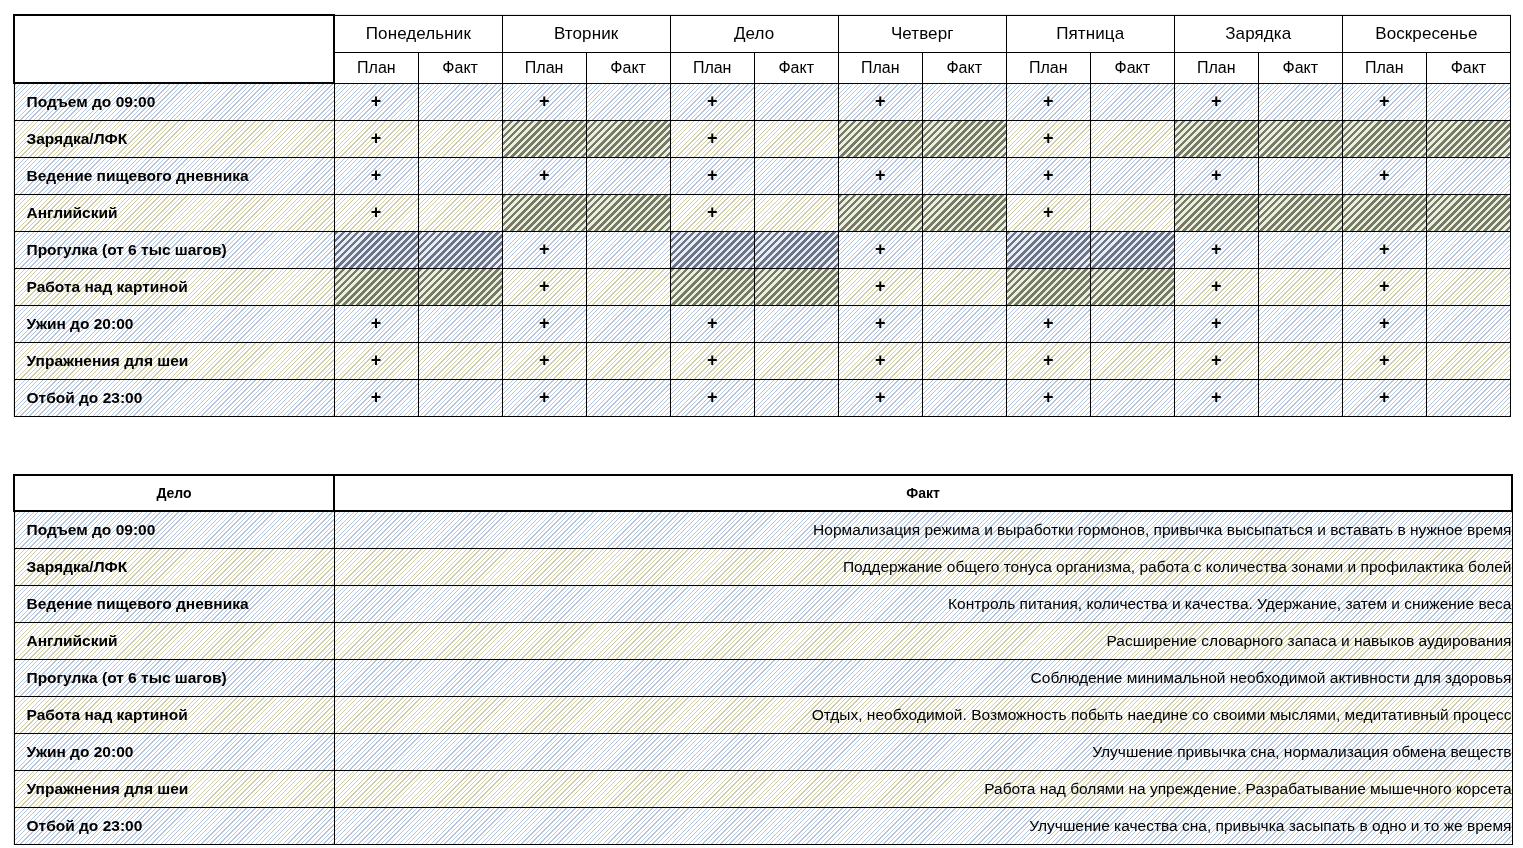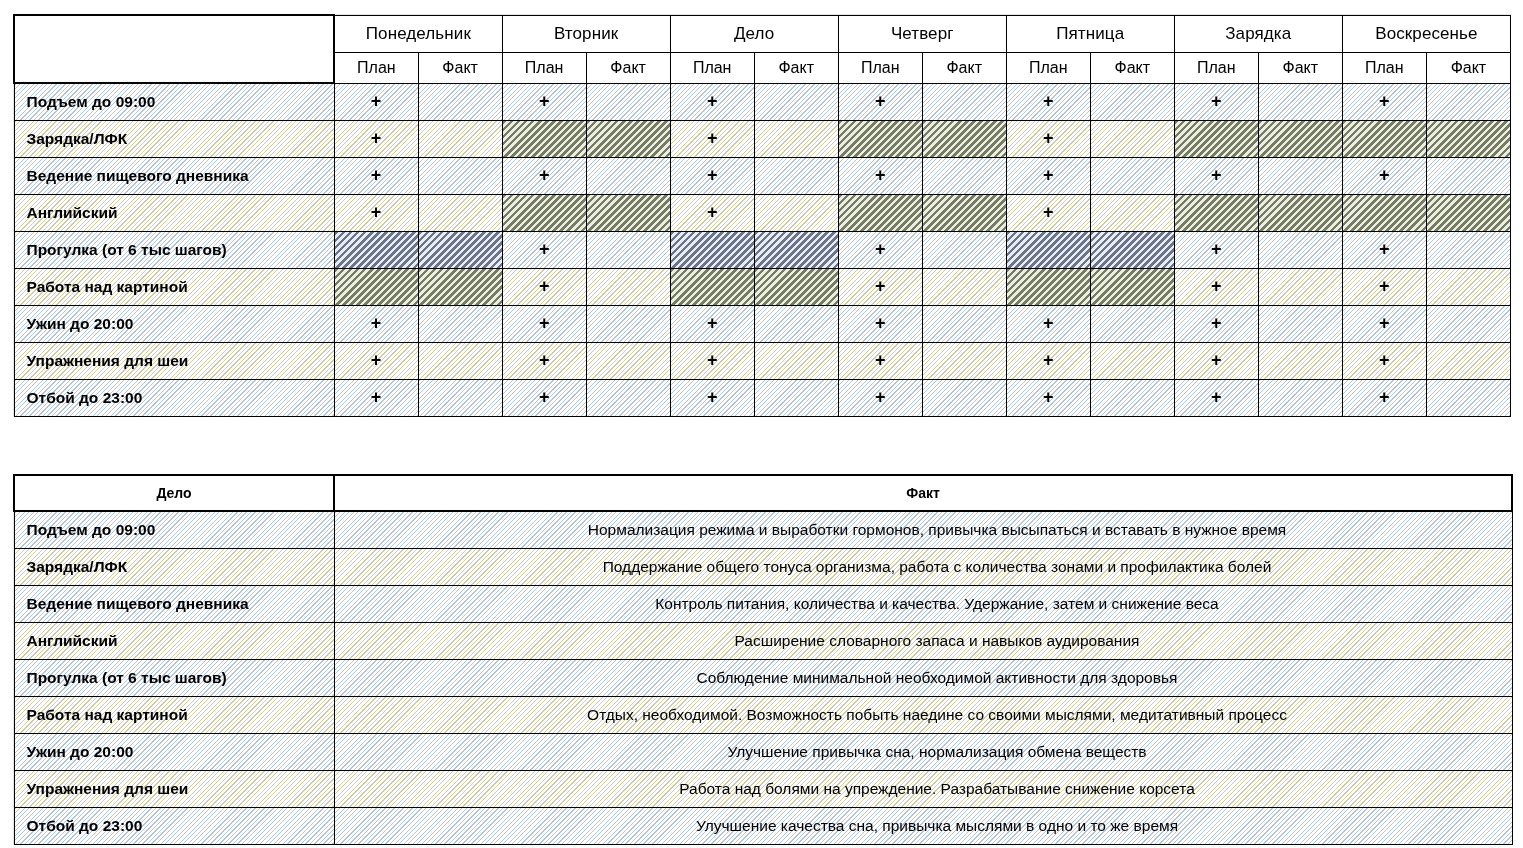--- a/index.html
+++ b/index.html
@@ -153,21 +153,21 @@
     height: 36px;
     font-size: 15.5px;
     font-weight: bold;
     padding-left: 12px;
     white-space: nowrap;
   }
   #tbl-goals td.goal {
     height: 36px;
     font-size: 15.5px;
     padding-left: 28px;
-    text-align: center;
+    text-align: right;
     white-space: nowrap;
   }
 
   .plus-glyph { display: inline-block; transform: translateY(-1px); }
 </style>
 </head>
 <body>
 
 <div class="page">
 
@@ -409,22 +409,22 @@
         <tr>
           <td class="task ho">Работа над картиной</td>
           <td class="goal ho">Отдых, необходимой. Возможность побыть наедине со своими мыслями, медитативный процесс</td>
         </tr>
         <tr>
           <td class="task hb">Ужин до 20:00</td>
           <td class="goal hb">Улучшение привычка сна, нормализация обмена веществ</td>
         </tr>
         <tr>
           <td class="task ho">Упражнения для шеи</td>
-          <td class="goal ho">Работа над болями на упреждение. Разрабатывание снижение корсета</td>
+          <td class="goal ho">Работа над болями на упреждение. Разрабатывание мышечного корсета</td>
         </tr>
         <tr>
           <td class="task hb">Отбой до 23:00</td>
-          <td class="goal hb">Улучшение качества сна, привычка мыслями в одно и то же время</td>
+          <td class="goal hb">Улучшение качества сна, привычка засыпать в одно и то же время</td>
         </tr>
       </tbody>
   </table>
 
 </div>
 
 </body></html>

